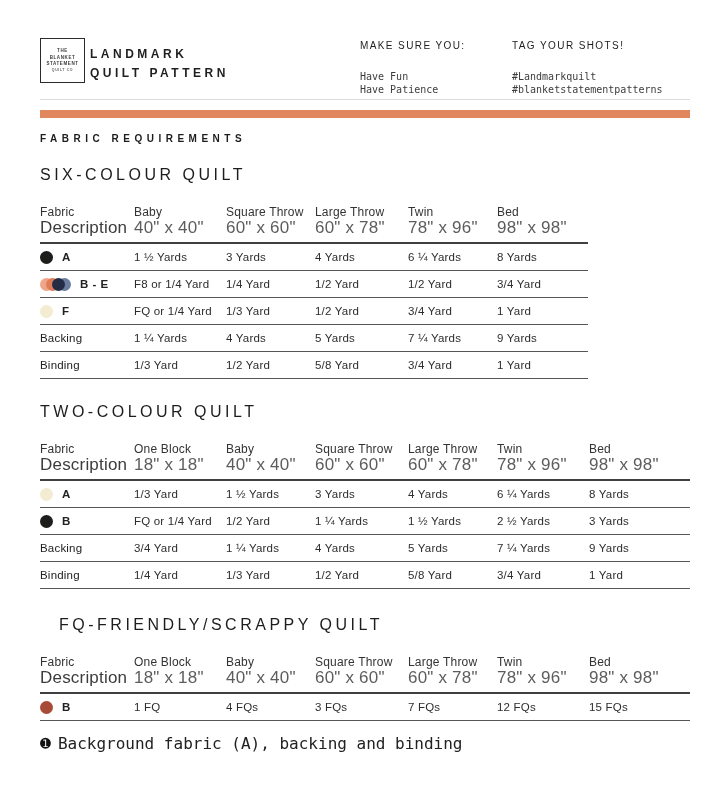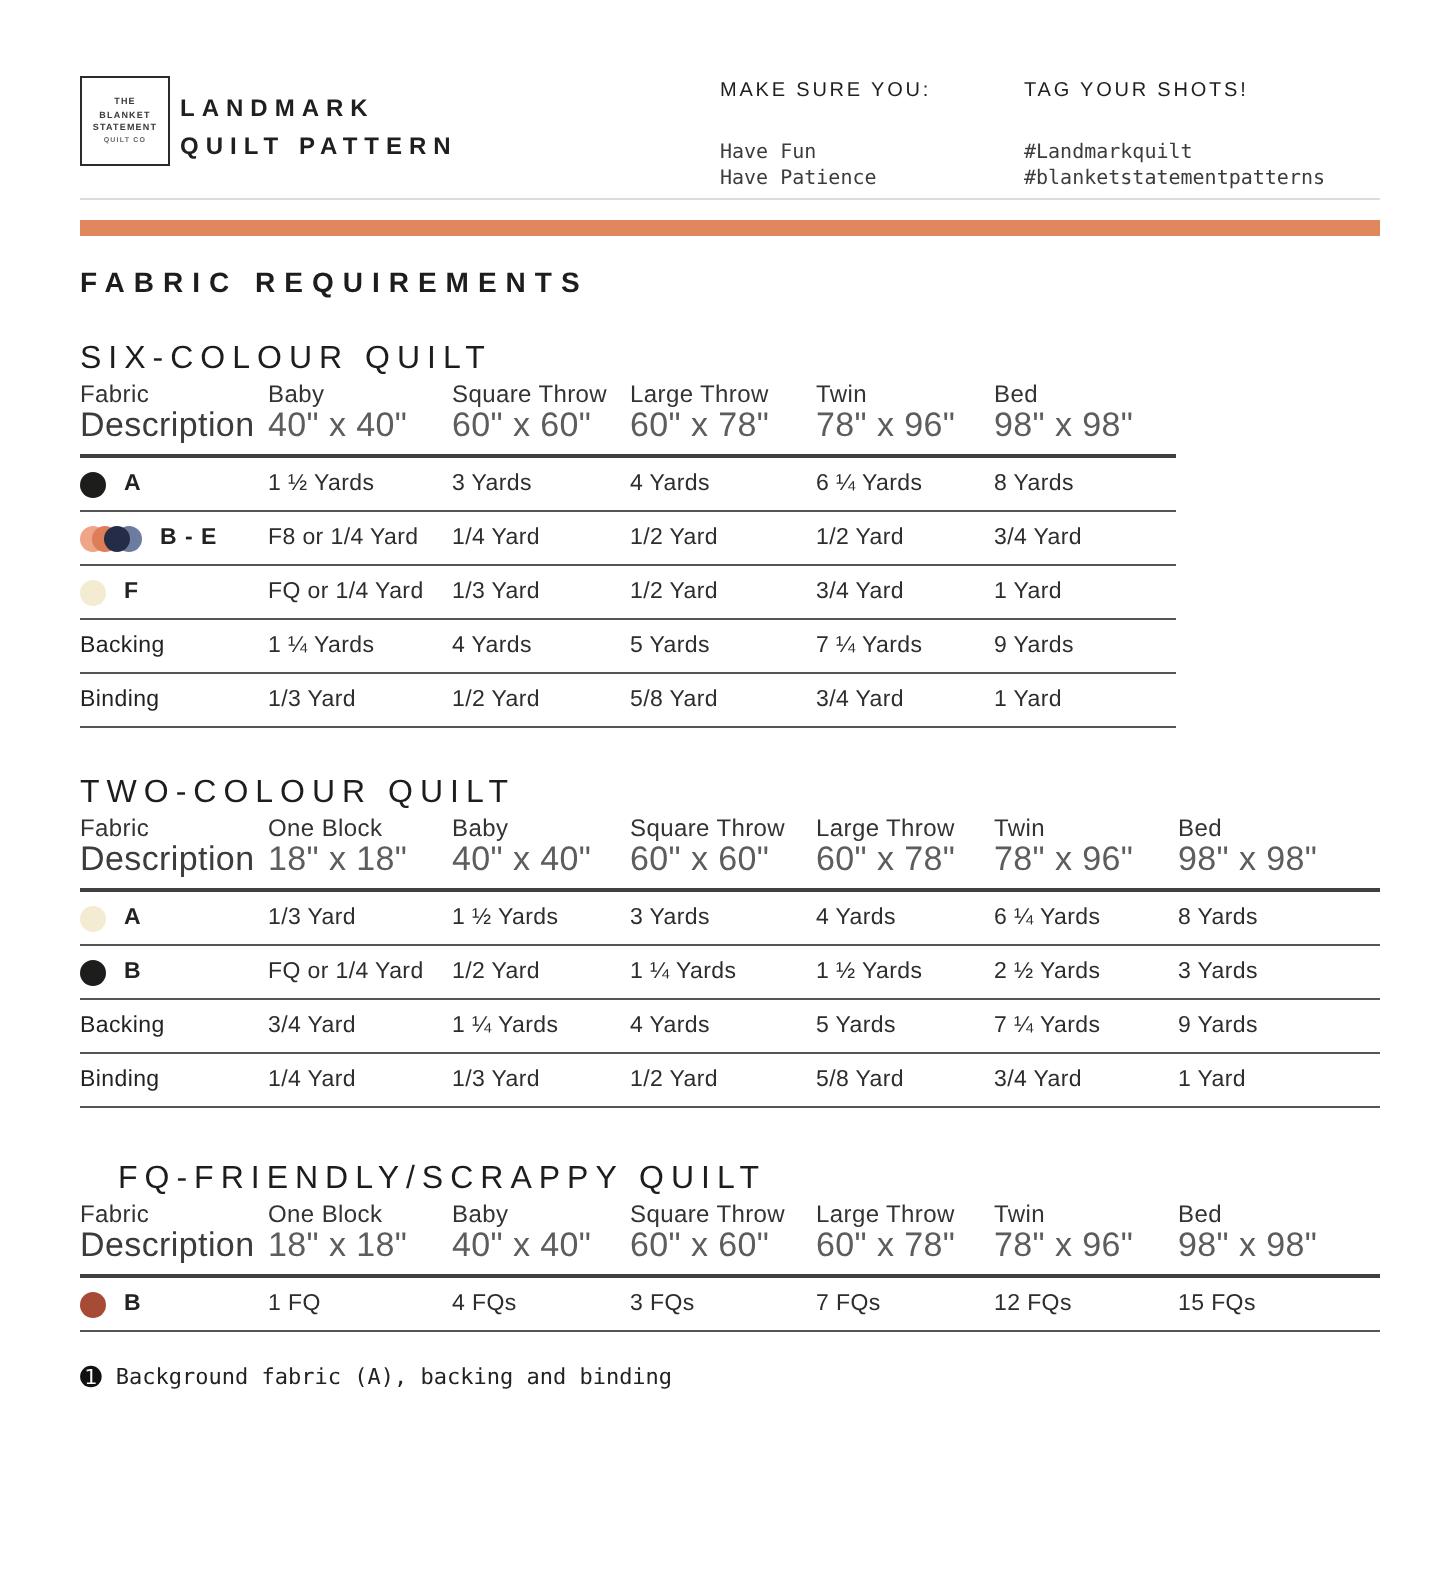--- a/index.html
+++ b/index.html
@@ -23,28 +23,28 @@
   .brand div { font-size:12px; font-weight:bold; letter-spacing:3.5px; color:#1f1f1f; line-height:19px; }
   .hcol { position:absolute; top:2px; }
   .hcol.makesure { left:320px; }
   .hcol.tagshots { left:472px; }
   .hcol .htitle { font-size:10px; font-weight:normal; letter-spacing:1.4px; color:#1f1f1f; margin-bottom:19px; }
   .hcol .hitem { font-family:"DejaVu Sans Mono", monospace; font-size:10px; color:#3c3c3c; line-height:13px; }
 
   .hairline { height:1px; background:#dcdcdc; margin-top:13px; width:650px; }
   .accent-bar { height:8px; width:650px; margin-top:10px; }
 
-  .page-title { margin-top:15px; font-size:14px; font-weight:bold; letter-spacing:4.5px; color:#1d1d1d; }
+  .page-title { margin-top:15px; font-size:10px; font-weight:bold; letter-spacing:4.5px; color:#1d1d1d; }
   .section-title { font-size:16px; font-weight:normal; letter-spacing:3.5px; color:#1d1d1d; }
   .st1 { margin-top:22px; }
   .st2 { margin-top:24px; }
   .st3 { margin-top:27px;padding-left:19px; }
 
   
-  .qtable { }
+  .qtable { margin-top:20px; }
   .qtable .row { display:grid; align-items:center; }
   .t6 { width:548px; }
   .t6 .row { grid-template-columns:94px 92px 89px 93px 89px auto; }
   .t7 { width:650px; }
   .t7 .row { grid-template-columns:94px 92px 89px 93px 89px 92px auto; }
   .thead { align-items:end; border-bottom:2px solid #404040; padding-bottom:7px; }
   .cname { font-size:12px; color:#333; line-height:16px; }
   .cdim  { font-size:17px; color:#5d5d5d; line-height:15px; }
   .cdim.dark { color:#3c3c3c; }
   .brow { height:27px; border-bottom:1px solid #555; }
@@ -59,21 +59,21 @@
   .sw-peach { background:#f0a488; z-index:1; }
   .sw-salmon{ background:#dd7e58; z-index:2; }
   .sw-navy  { background:#252c45; z-index:4; }
   .sw-slate { background:#6c7ca0; z-index:3; }
   .sw-cream { background:#f3ebd2; }
   .sw-rust  { background:#a84b36; }
 
   
   .footnote { margin-top:15px; display:flex; align-items:flex-start; }
   .fn-icon { font-size:13px; line-height:16px; margin-right:7px; color:#111; }
-  .fn-lines { font-family:"DejaVu Sans Mono", monospace; font-size:11px; color:#222; line-height:16.5px; }
+  .fn-lines { font-family:"DejaVu Sans Mono", monospace; font-size:16px; color:#222; line-height:16.5px; }
 </style>
 </head>
 <body>
 
 <div class="page">
   <div class="content">
 
     <div class="tophdr">
       <div class="logo-box">
         <div class="ll">THE</div>

